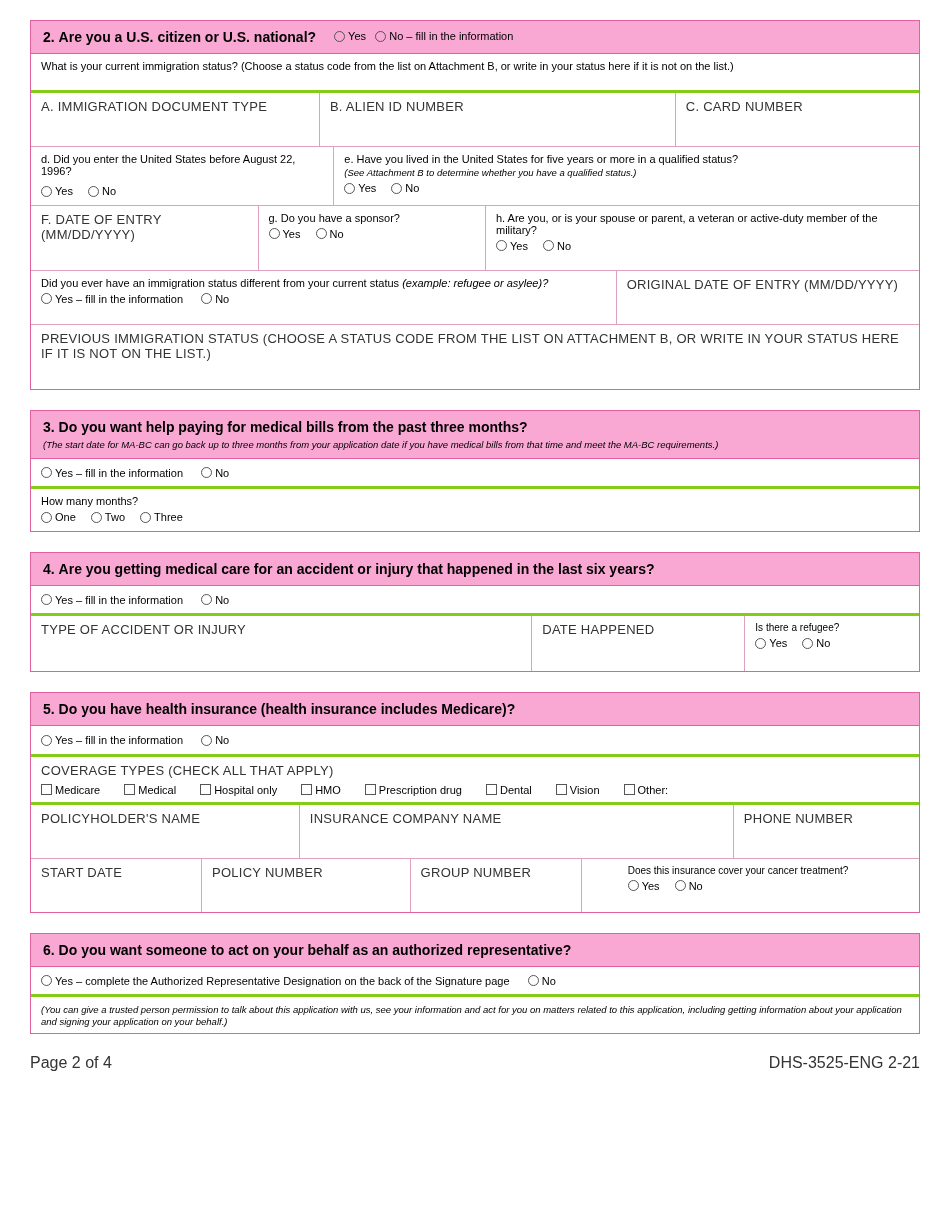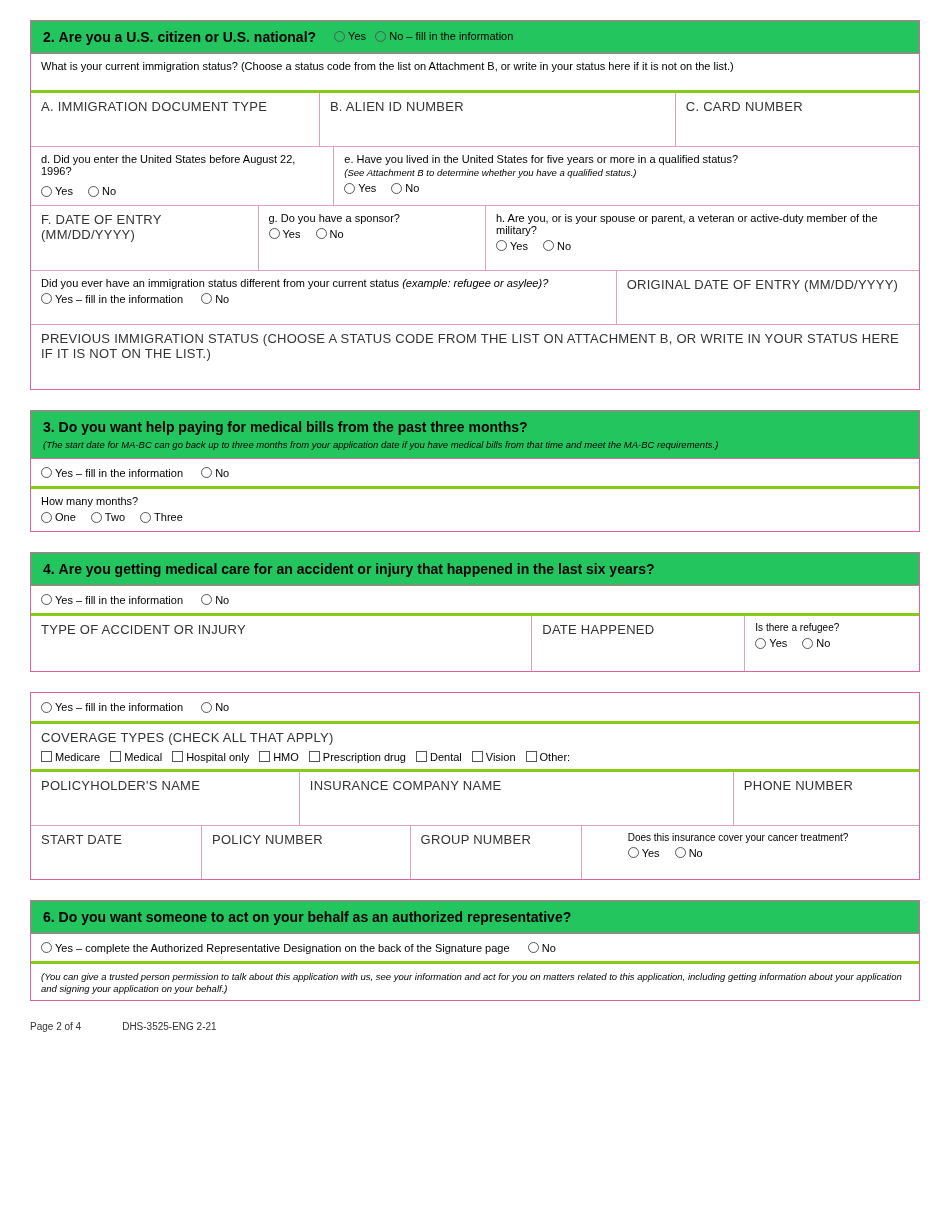--- a/index.html
+++ b/index.html
@@ -12,21 +12,21 @@
       width: 950px;
       min-height: 1230px;
     }
 
     .section {
       border: 1.5px solid #e060a0;
       margin-bottom: 20px;
     }
 
     .section-header {
-      background: #22c55e;
+      background: #f9a8d4;
       padding: 8px 12px;
       border-bottom: 1px solid #e060a0;
     }
 
     .section-header h2 {
       font-size: 14px;
       font-weight: bold;
       display: inline;
     }
 
@@ -106,22 +106,23 @@
       padding: 6px 10px;
       border-bottom: 3px solid #84cc16;
     }
 
     .full-row:last-child {
       border-bottom: none;
     }
 
     .page-footer {
       display: flex;
+      justify-content: space-between;
       margin-top: 10px;
-      font-size: 10px;
+      font-size: 16px;
       color: #333;
       gap: 41px;
     }
 
     .section2-header-row {
       display: flex;
       align-items: center;
       gap: 8px;
     }
   </style>
@@ -356,39 +357,44 @@
               <span class="radio-circle"></span>
               <span>No</span>
             </span>
         </div>
       </div>
     </div>
   </div>
 </div>
 
 <div class="section">
+  <div class="section-header">
+    <h2>
+      <span>5.</span>&nbsp;<span>Do you have health insurance (health insurance includes Medicare)?</span>
+    </h2>
+  </div>
 
   <div class="section-body">
     <div class="full-row">
       <div class="radio-group">
         <span class="radio-option">
             <span class="radio-circle"></span>
             <span>Yes – fill in the information</span>
           </span>
         &nbsp;&nbsp;
         <span class="radio-option">
             <span class="radio-circle"></span>
             <span>No</span>
           </span>
       </div>
     </div>
 
     <div class="full-row">
       <div class="cell-label" style="margin-bottom:6px;">COVERAGE TYPES (check all that apply)</div>
-      <div style="display:flex;align-items:flex-start;flex-wrap:wrap;gap:4px;">
+      <div style="display:flex;align-items:flex-start;flex-wrap:wrap;gap:18px;">
         <span class="checkbox-option">
             <span class="checkbox-square"></span>
             <span>Medicare</span>
           </span>
         <span class="checkbox-option">
             <span class="checkbox-square"></span>
             <span>Medical</span>
           </span>
         <span class="checkbox-option">
             <span class="checkbox-square"></span>

